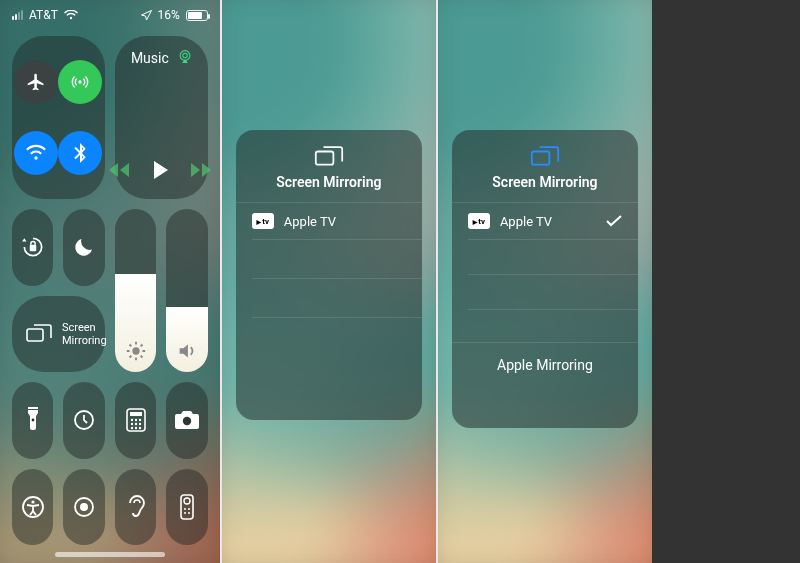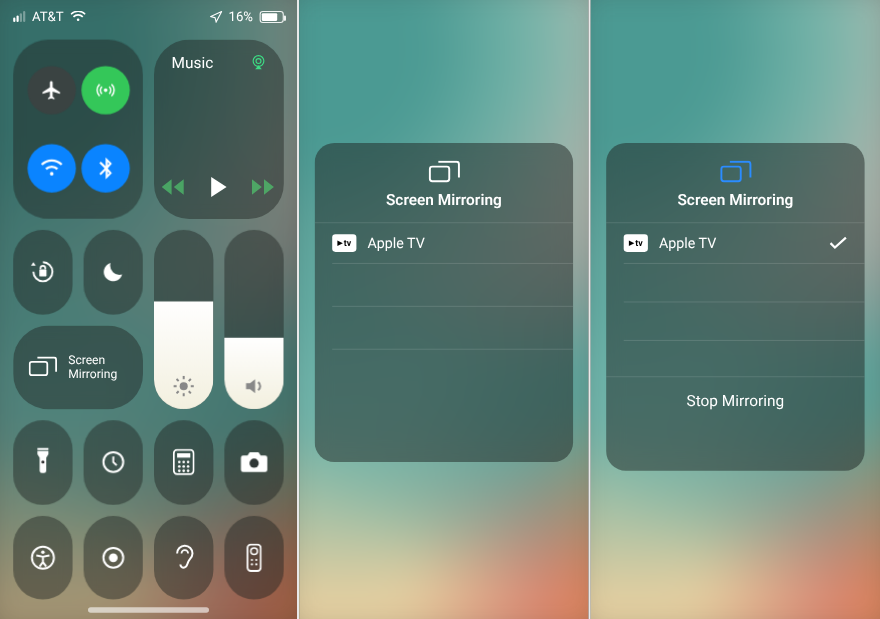--- a/index.html
+++ b/index.html
@@ -1,17 +1,17 @@
 <!DOCTYPE html>
 <html><head>
 <meta charset="utf-8">
 <style>
 *{box-sizing:border-box;margin:0;padding:0;font-family:-apple-system,BlinkMacSystemFont,"Segoe UI",Roboto,sans-serif}
 body{background:#333;overflow:hidden}
-.stage{display:flex;width:800px;height:563px}
+.stage{display:flex;width:652px;height:563px}
 .pane{position:relative;height:563px;overflow:hidden}
 .pane+.pane{border-left:2px solid #e9e9e9}
 .bg{position:absolute;inset:-30px;filter:blur(22px);background:
  radial-gradient(circle at 15% 12%, #4b9a93 0 16%, transparent 50%),
  radial-gradient(circle at 45% 10%, #a8d4c4 0 15%, transparent 45%),
  radial-gradient(circle at 80% 12%, #d9a6a2 0 16%, transparent 48%),
  radial-gradient(circle at 20% 55%, #6fb4aa 0 18%, transparent 55%),
  radial-gradient(circle at 70% 55%, #5a9f97 0 20%, transparent 55%),
  radial-gradient(circle at 15% 88%, #e6cfa0 0 14%, transparent 40%),
  radial-gradient(circle at 50% 88%, #d66a62 0 14%, transparent 40%),
@@ -331,19 +331,19 @@
               </svg>
         </span>
       </div>
       <div class="sep"></div>
       <div style="height:34px"></div>
       <div class="sep"></div>
       <div style="height:34px"></div>
       <div class="sep"></div>
       <div style="height:32px"></div>
       <div class="stopbtn">
-        <span>Stop Mirroring</span>
+        <span>Apple Mirroring</span>
       </div>
     </div>
   </div>
 </div>
 
 </div>
 
 </body></html>

